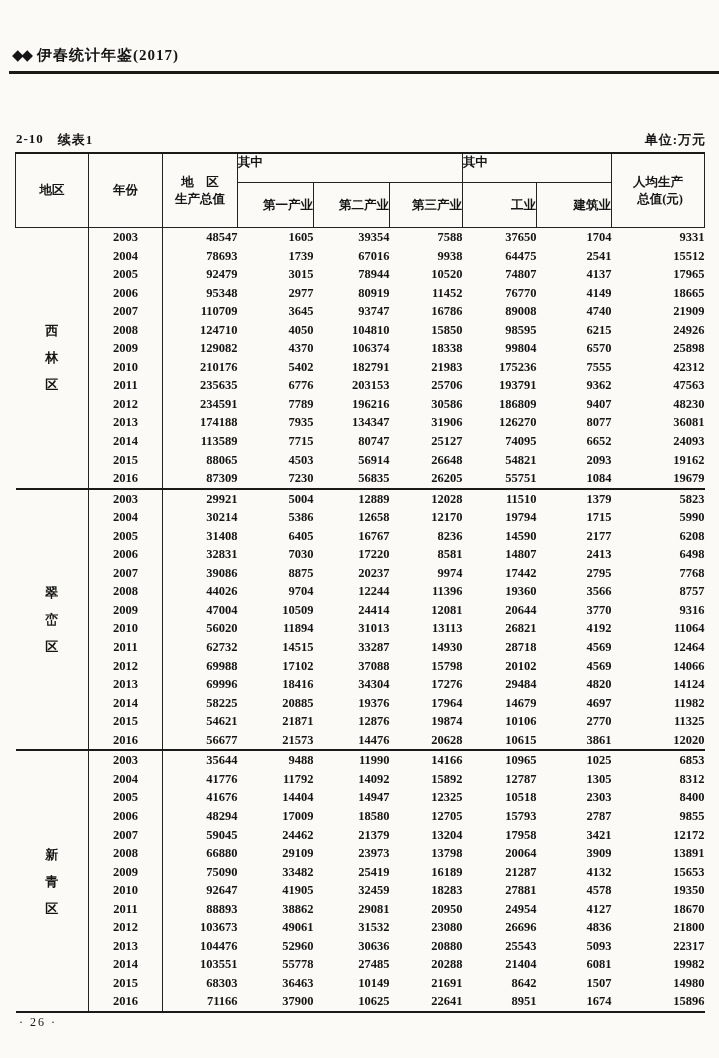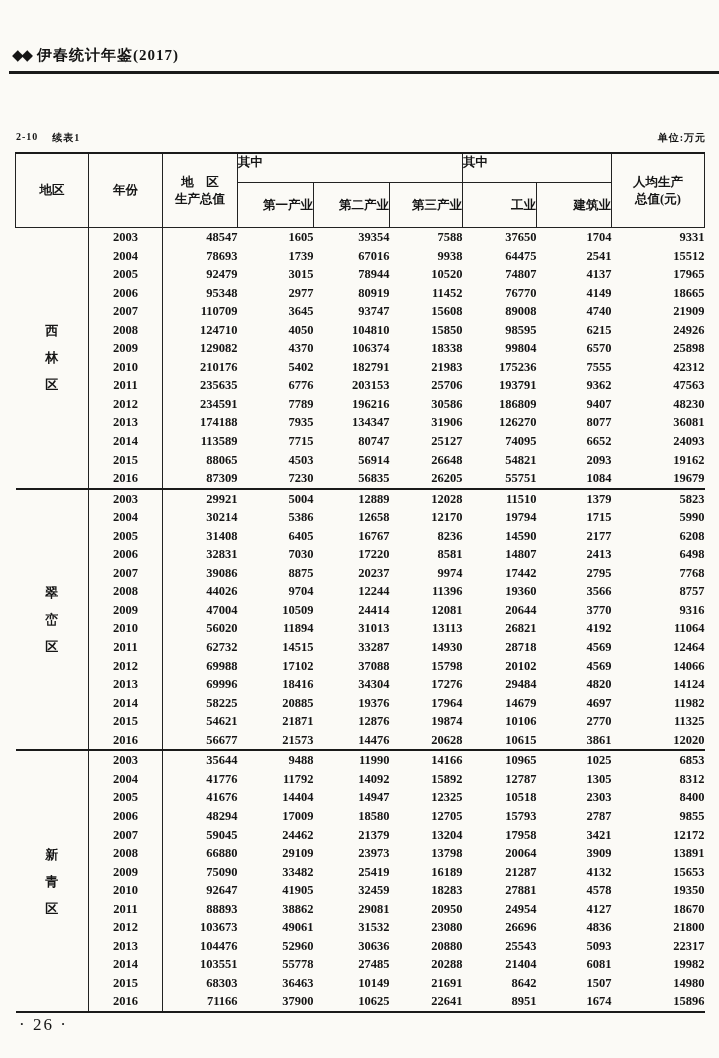--- a/index.html
+++ b/index.html
@@ -22,21 +22,21 @@
   .diamonds{font-size:15px;letter-spacing:-2px;line-height:1;}
   .masthead-rule{
     position:absolute;top:71px;left:9px;width:710px;height:2.5px;
     background:#1a1a1a;
   }
 
   
   .meta{
     position:absolute;top:131px;left:16px;width:690px;
     display:flex;justify-content:space-between;
-    font-size:10px;font-weight:bold;letter-spacing:1px;
+    font-size:13px;font-weight:bold;letter-spacing:1px;
   }
   .meta-left{display:flex;gap:14px;}
 
   
   table.yb{
     position:absolute;top:152px;left:15px;
     width:689px;
     border-collapse:collapse;table-layout:fixed;
     border-top:2.5px solid #1a1a1a;
     border-bottom:2px solid #1a1a1a;
@@ -44,21 +44,21 @@
   }
   table.yb thead th{
     border:1px solid #222;
     font-weight:bold;
     padding:0;
   }
   table.yb thead tr.h1 th{height:28px;}
   table.yb thead tr.h2 th{height:44px;vertical-align:middle;text-align:right;}
   th.among{padding:3px 0 0 7px;text-align:left;vertical-align:top;font-weight:bold;margin-top:20px;}
   th.span2{vertical-align:middle;text-align:center;line-height:17px;}
-  th.percap .blk{display:inline-block;text-align:center;line-height:17px;}
+  th.percap .blk{display:inline-block;text-align:right;line-height:17px;}
 
   table.yb thead{border-bottom:1.5px solid #1a1a1a;}
   tbody.grp{border-bottom:2px solid #1a1a1a;}
   tbody.grp:last-child{border-bottom:none;}
 
   table.yb td{
     height:18.55px;line-height:18.55px;
     padding:0;font-weight:bold;
     white-space:nowrap;overflow:hidden;
   }
@@ -68,21 +68,21 @@
     font-size:13px;line-height:normal;
   }
   td.region-cell .rc{display:block;line-height:27px;}
   td.year-cell{border-right:1px solid #222;text-align:center;margin-top:35px;}
   td.num-cell{text-align:right;padding-right:9px;}
   td.last-col{padding-right:16px;}
 
   
   .footer{
     position:absolute;top:1015px;left:19px;
-    font-size:17px;letter-spacing:2px;font-weight:normal;
+    font-size:12px;letter-spacing:2px;font-weight:normal;
   }
 </style>
 </head>
 <body>
 
 <div class="page">
 
   <div class="masthead">
     <span class="diamonds">◆◆</span>
     <span>伊春统计年鉴(2017)</span>
@@ -178,21 +178,21 @@
           <td class="num-cell">11452</td>
           <td class="num-cell">76770</td>
           <td class="num-cell">4149</td>
           <td class="num-cell last-col">18665</td>
         </tr>
         <tr>
           <td class="year-cell">2007</td>
           <td class="num-cell">110709</td>
           <td class="num-cell">3645</td>
           <td class="num-cell">93747</td>
-          <td class="num-cell">15608</td>
+          <td class="num-cell">16786</td>
           <td class="num-cell">89008</td>
           <td class="num-cell">4740</td>
           <td class="num-cell last-col">21909</td>
         </tr>
         <tr>
           <td class="year-cell">2008</td>
           <td class="num-cell">124710</td>
           <td class="num-cell">4050</td>
           <td class="num-cell">104810</td>
           <td class="num-cell">15850</td>

